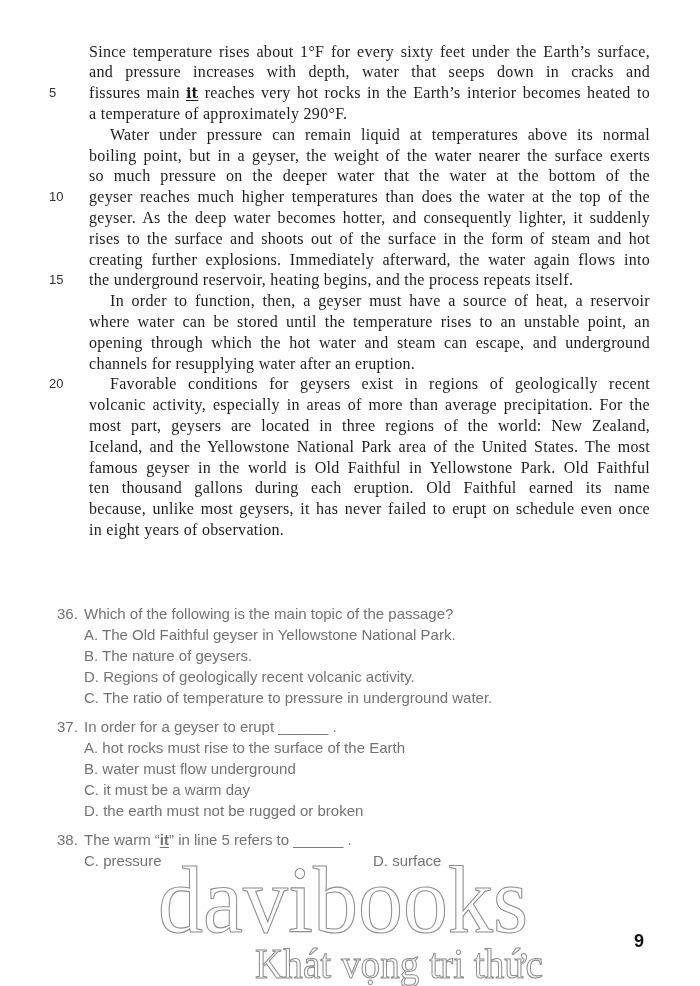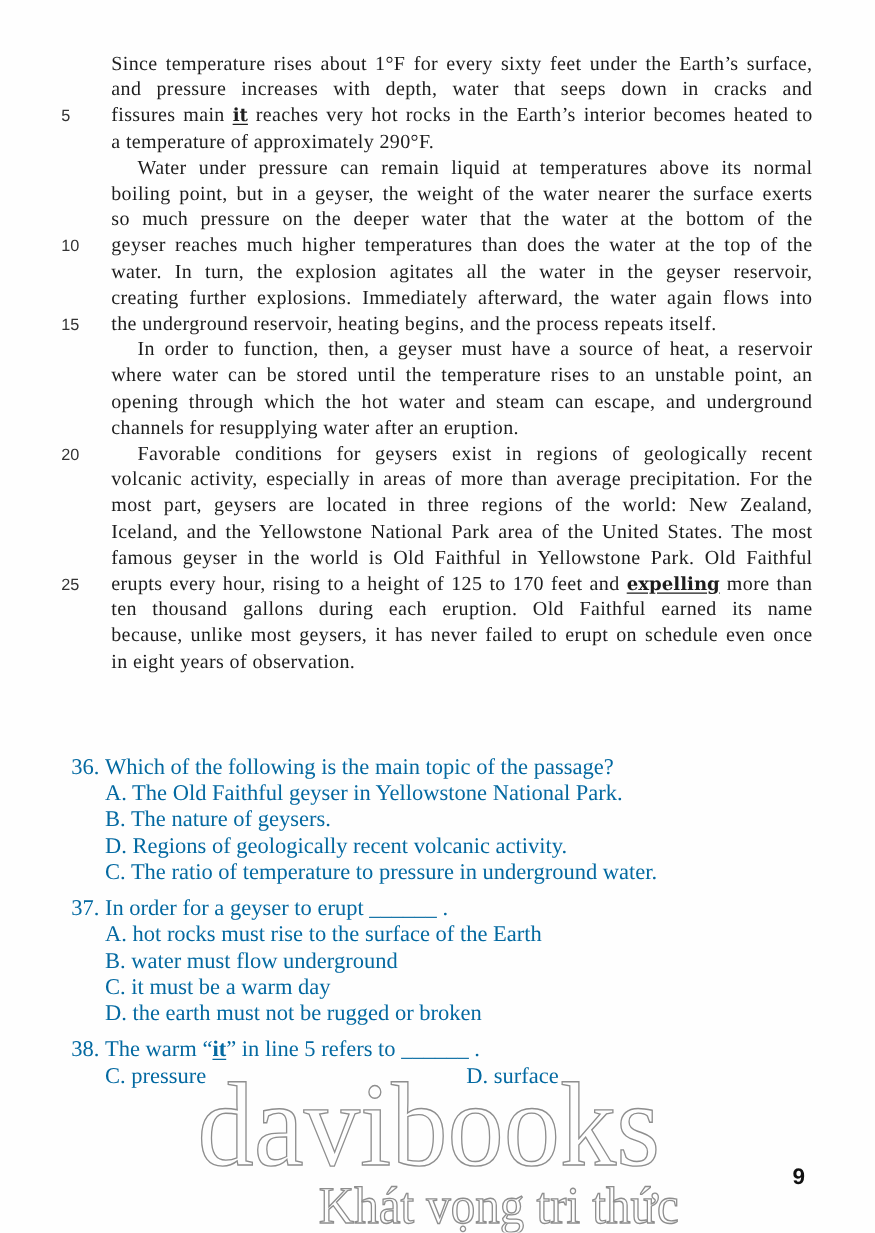--- a/index.html
+++ b/index.html
@@ -12,21 +12,21 @@
   .line { position: relative; height: 20.8px; line-height: 20.8px; width: 561px; box-sizing: border-box; }
   .line.j { text-align: justify; text-align-last: justify; }
   .line.l { text-align: left; text-align-last: left; }
   .line.ind { padding-left: 21px; }
   .ln { position: absolute; left: -40px; width: 27px; text-align: right; top: 0;
         font-family: "Liberation Sans", sans-serif; font-size: 13px; color: #333; letter-spacing: 0; }
   .em { font-family: "DejaVu Serif", serif; font-weight: bold; font-size: 14.5px; text-decoration: underline;
         text-underline-offset: 2px; letter-spacing: 0; }
 
   
-  .q { position: absolute; left: 57px; width: 600px; font-family: Liberation Serif, serif; font-size: 18px; color: #0369a1; }
+  .q { position: absolute; left: 57px; width: 600px; font-family: Liberation Sans, sans-serif; font-size: 15px; color: #737373; }
   .q .stem { position: relative; height: 21px; line-height: 21px; padding-left: 27px; white-space: nowrap; }
   .q .qnum { position: absolute; left: 0; top: 0; }
   .q .opt { height: 21px; line-height: 21px; padding-left: 27px; white-space: nowrap; }
   .q .optrow { position: relative; height: 21px; line-height: 21px; white-space: nowrap; }
   .q .optrow .c1 { position: absolute; left: 27px; top: 0; }
   .q .optrow .c2 { position: absolute; left: 316px; top: 0; }
   .q .em2 { font-weight: bold; text-decoration: underline; text-underline-offset: 2px; }
 
   .pagenum { position: absolute; left: 634px; top: 931px; font-family: "Liberation Sans", sans-serif;
              font-weight: bold; font-size: 18px; color: #111; }
@@ -41,33 +41,33 @@
 
   <div class="passage">
     <div class="line j"><span>Since temperature rises about 1°F for every sixty feet under the Earth’s surface,</span></div>
     <div class="line j"><span>and pressure increases with depth, water that seeps down in cracks and</span></div>
     <div class="line j"><span class="ln">5</span><span>fissures main </span><span class="em">it</span><span> reaches very hot rocks in the Earth’s interior becomes heated to</span></div>
     <div class="line l"><span>a temperature of approximately 290°F.</span></div>
     <div class="line j ind"><span>Water under pressure can remain liquid at temperatures above its normal</span></div>
     <div class="line j"><span>boiling point, but in a geyser, the weight of the water nearer the surface exerts</span></div>
     <div class="line j"><span>so much pressure on the deeper water that the water at the bottom of the</span></div>
     <div class="line j"><span class="ln">10</span><span>geyser reaches much higher temperatures than does the water at the top of the</span></div>
-    <div class="line j"><span>water. In turn, the explosion agitates all the water in the geyser reservoir,</span></div>
+    <div class="line j"><span>geyser. As the deep water becomes hotter, and consequently lighter, it suddenly</span></div>
+    <div class="line j"><span>rises to the surface and shoots out of the surface in the form of steam and hot</span></div>
     <div class="line j"><span>creating further explosions. Immediately afterward, the water again flows into</span></div>
     <div class="line l"><span class="ln">15</span><span>the underground reservoir, heating begins, and the process repeats itself.</span></div>
     <div class="line j ind"><span>In order to function, then, a geyser must have a source of heat, a reservoir</span></div>
     <div class="line j"><span>where water can be stored until the temperature rises to an unstable point, an</span></div>
     <div class="line j"><span>opening through which the hot water and steam can escape, and underground</span></div>
     <div class="line l"><span>channels for resupplying water after an eruption.</span></div>
     <div class="line j ind"><span class="ln">20</span><span>Favorable conditions for geysers exist in regions of geologically recent</span></div>
     <div class="line j"><span>volcanic activity, especially in areas of more than average precipitation. For the</span></div>
     <div class="line j"><span>most part, geysers are located in three regions of the world: New Zealand,</span></div>
     <div class="line j"><span>Iceland, and the Yellowstone National Park area of the United States. The most</span></div>
     <div class="line j"><span>famous geyser in the world is Old Faithful in Yellowstone Park. Old Faithful</span></div>
-    <div class="line j"><span class="ln">25</span><span>erupts every hour, rising to a height of 125 to 170 feet and </span><span class="em">expelling</span><span> more than</span></div>
     <div class="line j"><span>ten thousand gallons during each eruption. Old Faithful earned its name</span></div>
     <div class="line j"><span>because, unlike most geysers, it has never failed to erupt on schedule even once</span></div>
     <div class="line l"><span>in eight years of observation.</span></div>
   </div>
 
   <div class="q" style="top:603px;">
     <div class="stem">
       <span class="qnum">36.</span>
       <span>Which of the following is the main topic of the passage?</span>
     </div>

